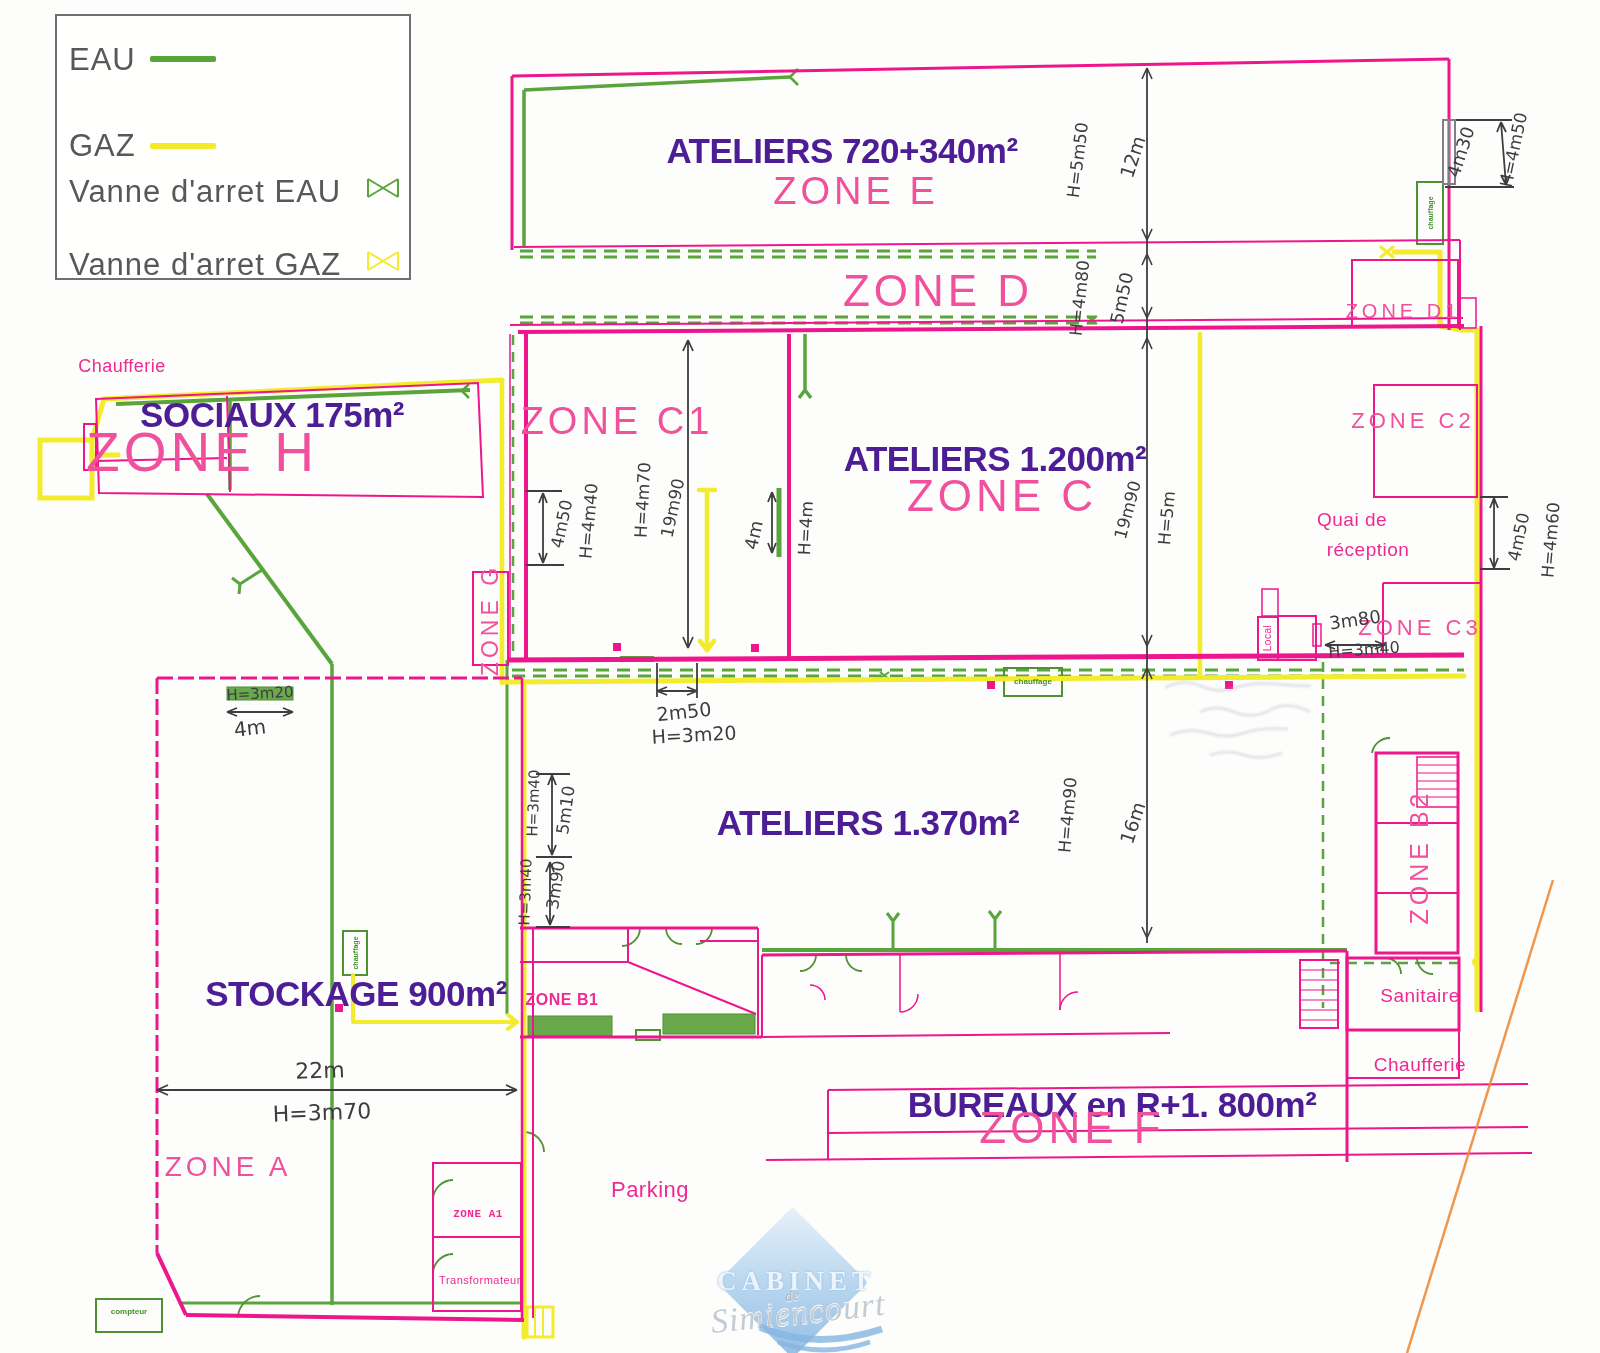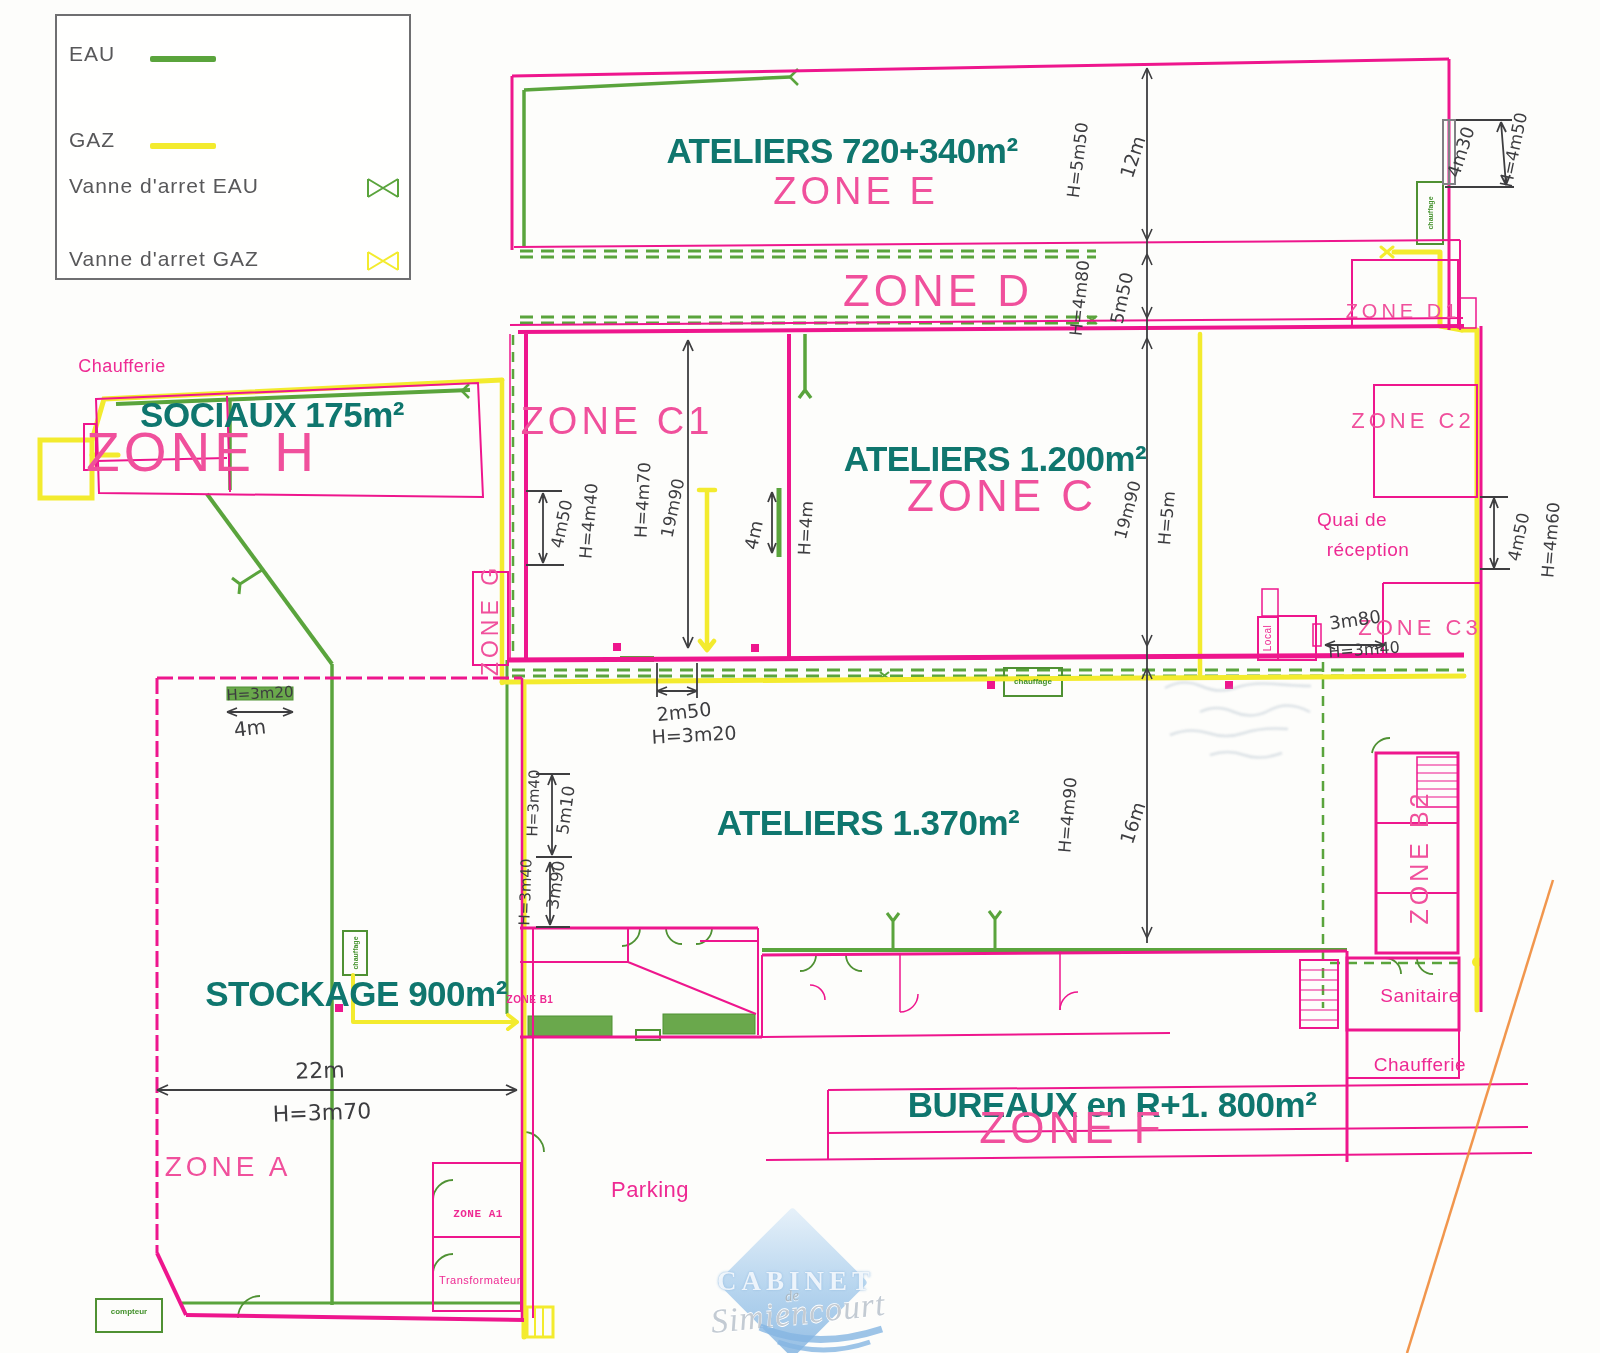--- a/index.html
+++ b/index.html
@@ -1,28 +1,28 @@
 <!DOCTYPE html>
 <html><head>
 <meta charset="utf-8">
 <style>
   html,body{margin:0;padding:0;background:#e9e9e9}
   #stage{position:relative;width:1600px;height:1353px;background:#fdfdfb;overflow:hidden;
          font-family:"Liberation Sans",sans-serif}
   svg.plan{position:absolute;left:0;top:0}
   .lbl{position:absolute;white-space:nowrap;line-height:1;transform-origin:center center}
-  .red{font-family:"Liberation Sans",sans-serif;font-weight:bold;color:#0f766e;letter-spacing:-.5px}
+  .red{font-family:"Liberation Sans",sans-serif;font-weight:bold;color:#4c1d95;letter-spacing:-.5px}
   .zone{color:#f0509c;letter-spacing:4px;font-weight:400}
   .zone-xs{color:#ee2a93;font-weight:bold;letter-spacing:.5px}
   .pink{color:#ee2a93;font-weight:400;letter-spacing:.5px}
   .dim{color:#3d3d40;font-family:"DejaVu Sans",sans-serif;font-weight:500}
   .gtiny{color:#43912c;font-weight:bold}
   
   .legend{position:absolute;left:55px;top:14px;width:352px;height:262px;border:2px solid #6f6f71;background:#fffffe}
-  .leg-label{position:absolute;left:12px;font-size:21px;color:#58585a;letter-spacing:1px}
+  .leg-label{position:absolute;left:12px;font-size:31px;color:#58585a;letter-spacing:1px}
   .leg-line{position:absolute;width:66px;height:6px;border-radius:2px}
   .sw-eau{background:#5aa43c}
   .sw-gaz{background:#f3eb2e}
   .leg-valve{position:absolute;width:36px;height:24px}
   
   .wm-diamond{position:absolute;left:739px;top:1229px;width:107px;height:107px;
       transform:rotate(45deg);background:linear-gradient(135deg,#e3eff9 0%,#a9cdec 55%,#82b3e0 100%);
       opacity:.85;border-radius:4px}
   .wm-cab{position:absolute;font-family:"Liberation Serif",serif;font-weight:bold;color:#f0f6fc;
       letter-spacing:5px;text-shadow:0 0 3px #9cc0e2,0 0 1px #9cc0e2;opacity:.95}
@@ -272,21 +272,21 @@
     <div class="lbl zone" style="left: 1002px; top: 496px; font-size: 44px; transform: translate(-50%, -50%) rotate(0deg);">ZONE C</div>
     <div class="lbl zone" style="left: 202px; top: 452px; font-size: 55px; transform: translate(-50%, -50%) rotate(0deg);">ZONE H</div>
     <div class="lbl zone" style="left: 1072px; top: 1128px; font-size: 44px; transform: translate(-50%, -50%) rotate(0deg);">ZONE F</div>
     <div class="lbl zone" style="left: 228px; top: 1167px; font-size: 28px; transform: translate(-50%, -50%) rotate(0deg);">ZONE A</div>
     <div class="lbl zone" style="left: 1413px; top: 421px; font-size: 22px; transform: translate(-50%, -50%) rotate(0deg);">ZONE C2</div>
     <div class="lbl zone" style="left: 1403px; top: 311px; font-size: 20px; transform: translate(-50%, -50%) rotate(0deg);">ZONE D1</div>
     <div class="lbl zone" style="left: 1420px; top: 628px; font-size: 22px; transform: translate(-50%, -50%) rotate(0deg);">ZONE C3</div>
     <div class="lbl zone" style="left: 490px; top: 620px; font-size: 23px; transform: translate(-50%, -50%) rotate(-90deg);">ZONE G</div>
     <div class="lbl zone" style="left: 1419px; top: 857px; font-size: 25px; transform: translate(-50%, -50%) rotate(-90deg);">ZONE B2</div>
     <div class="lbl zone-xs" style="left: 478px; top: 1214px; font-size: 11px; transform: translate(-50%, -50%) rotate(0deg); font-family: Liberation Mono, monospace;">ZONE A1</div>
-    <div class="lbl zone-xs" style="left: 530px; top: 1000px; font-size: 10px; transform: translate(-50%, -50%) rotate(0deg); text-align: center;">ZONE B1</div>
+    <div class="lbl zone-xs" style="left: 562px; top: 1000px; font-size: 16px; transform: translate(-50%, -50%) rotate(0deg); text-align: center;">ZONE B1</div>
     <div class="lbl pink" style="left: 122px; top: 366px; font-size: 18px; transform: translate(-50%, -50%) rotate(0deg);">Chaufferie</div>
     <div class="lbl pink" style="left: 1352px; top: 519px; font-size: 19px; transform: translate(-50%, -50%) rotate(0deg);">Quai de</div>
     <div class="lbl pink" style="left: 1368px; top: 549px; font-size: 19px; transform: translate(-50%, -50%) rotate(0deg);">réception</div>
     <div class="lbl pink" style="left: 650px; top: 1190px; font-size: 22px; transform: translate(-50%, -50%) rotate(0deg);">Parking</div>
     <div class="lbl pink" style="left: 1420px; top: 995px; font-size: 19px; transform: translate(-50%, -50%) rotate(0deg);">Sanitaire</div>
     <div class="lbl pink" style="left: 1420px; top: 1064px; font-size: 19px; transform: translate(-50%, -50%) rotate(0deg);">Chaufferie</div>
     <div class="lbl pink" style="left: 1268px; top: 638px; font-size: 10px; transform: translate(-50%, -50%) rotate(-90deg);">Local</div>
     <div class="lbl pink" style="left: 480px; top: 1280px; font-size: 11px; transform: translate(-50%, -50%) rotate(0deg);">Transformateur</div>
     <div class="lbl dim" style="left: 1078px; top: 160px; font-size: 17px; transform: translate(-50%, -50%) rotate(-83deg);">H=5m50</div>
     <div class="lbl dim" style="left: 1133px; top: 157px; font-size: 19px; transform: translate(-50%, -50%) rotate(-72deg);">12m</div>

